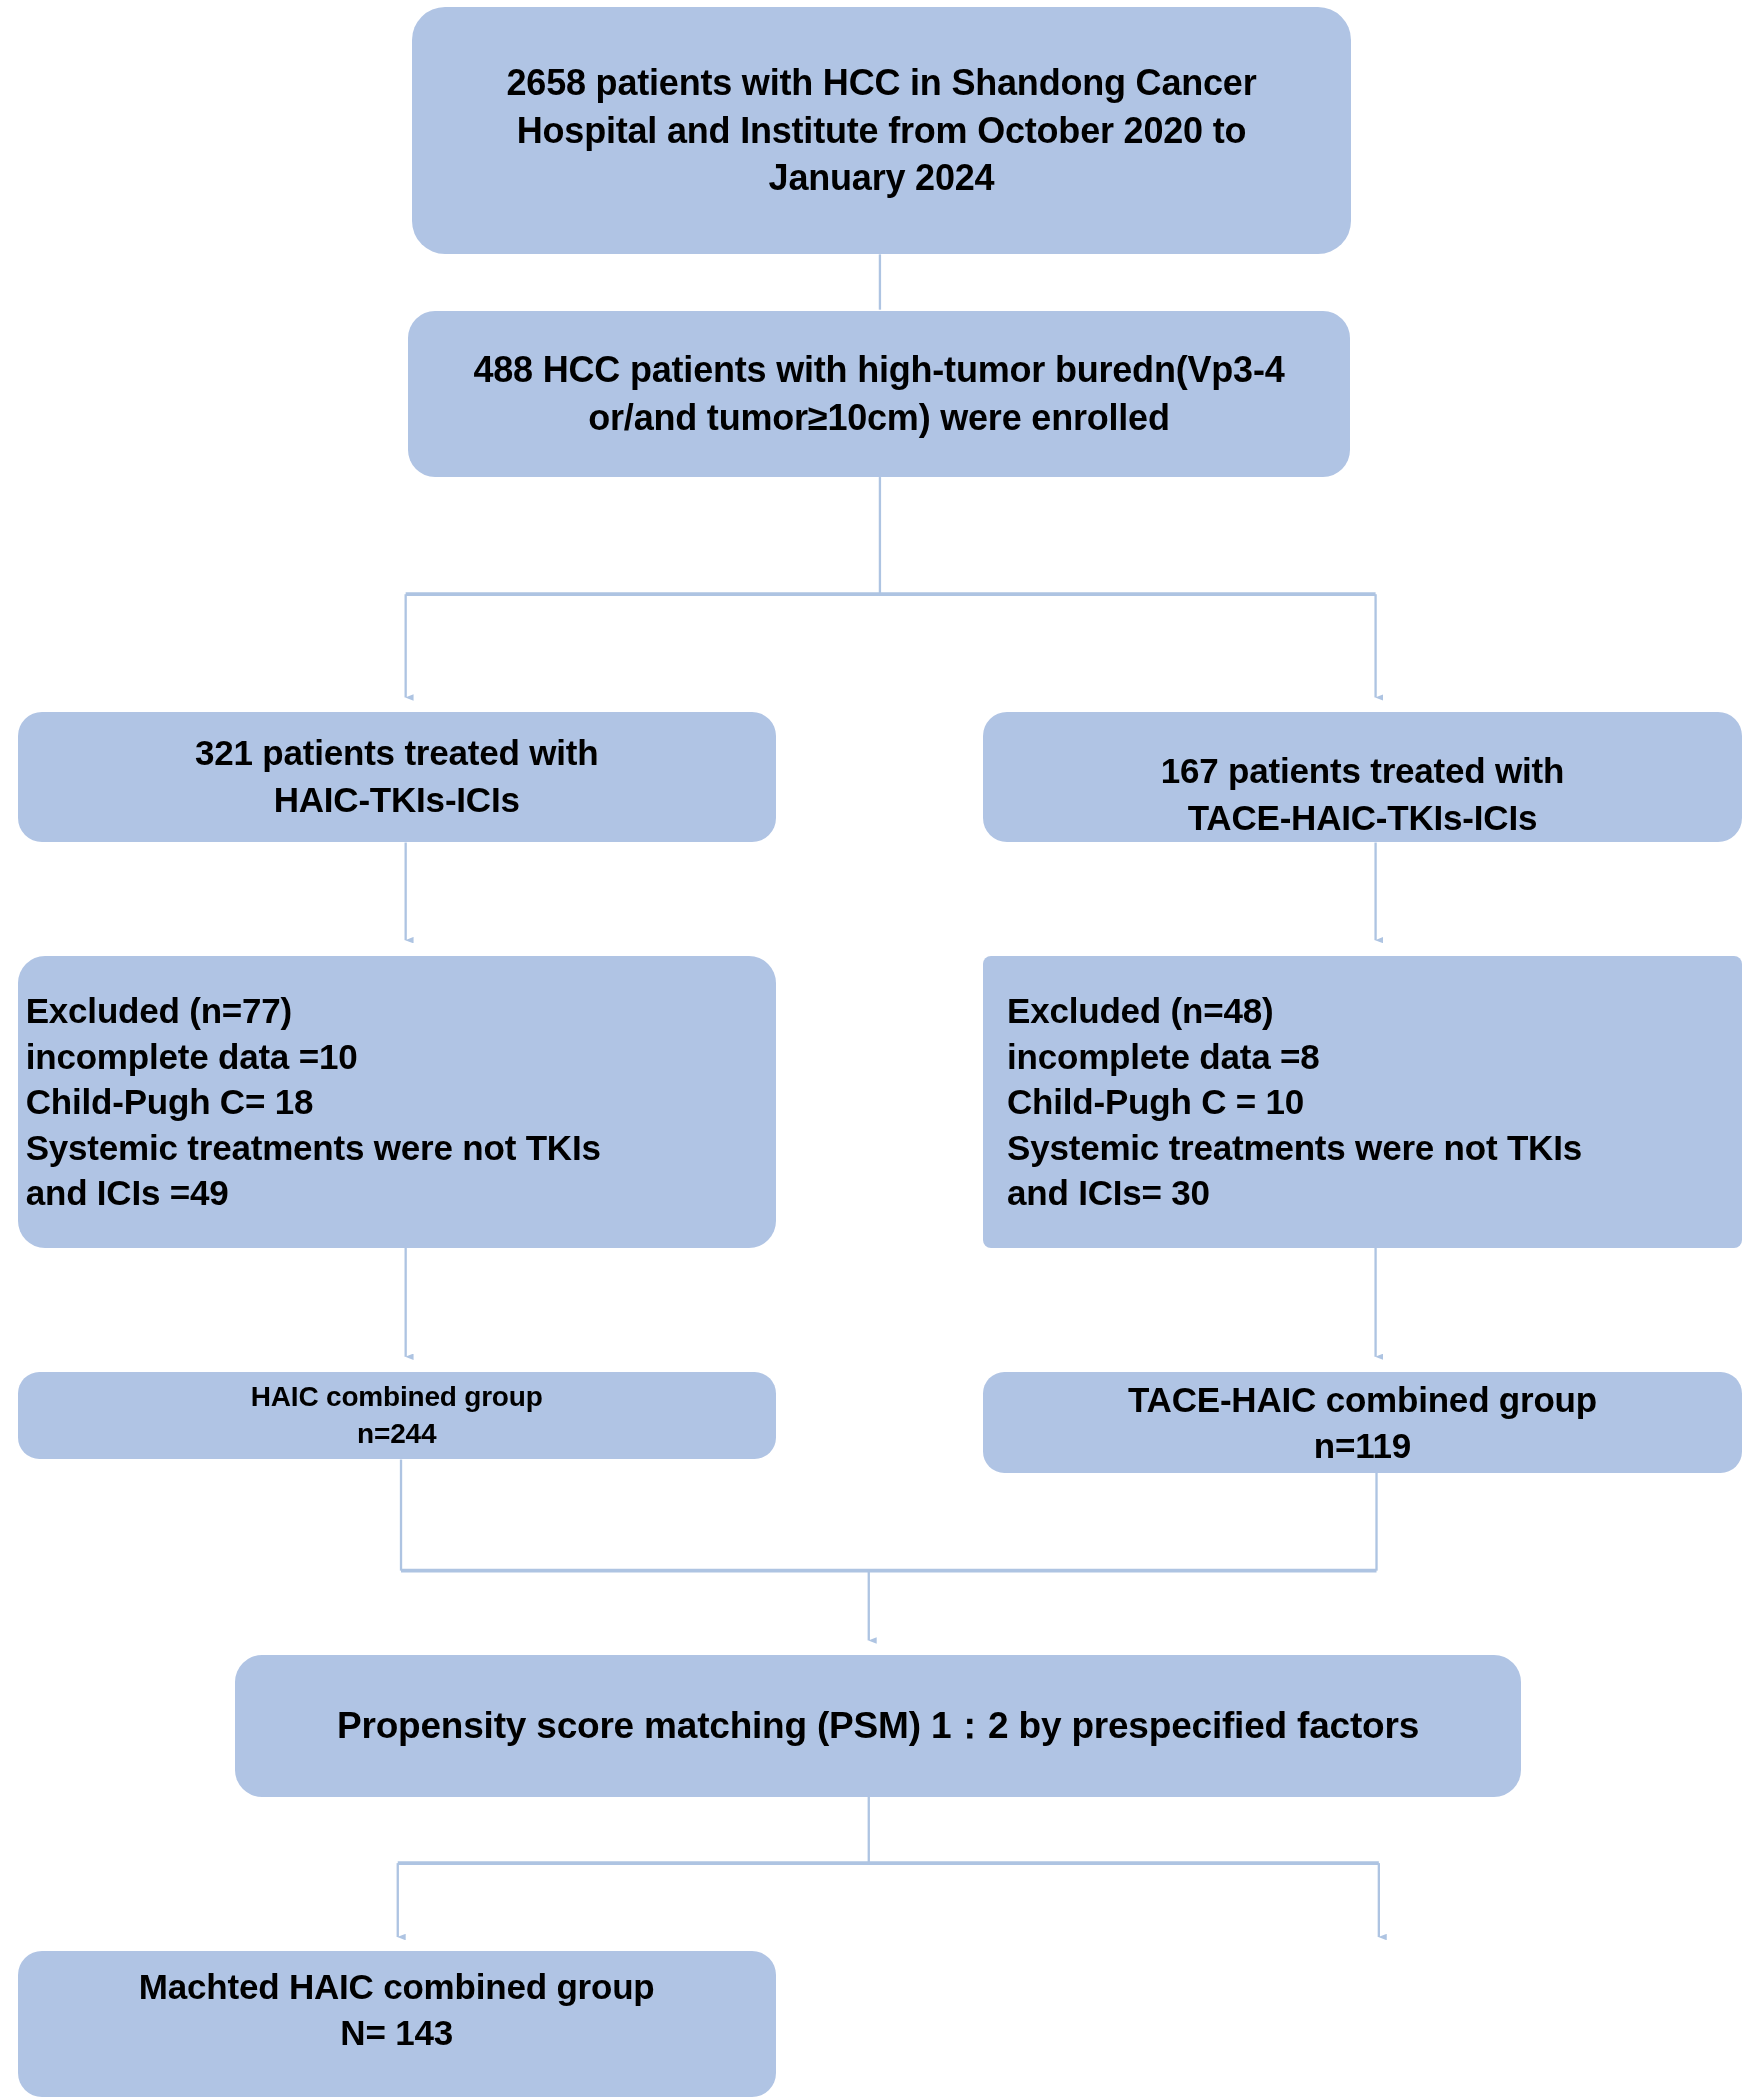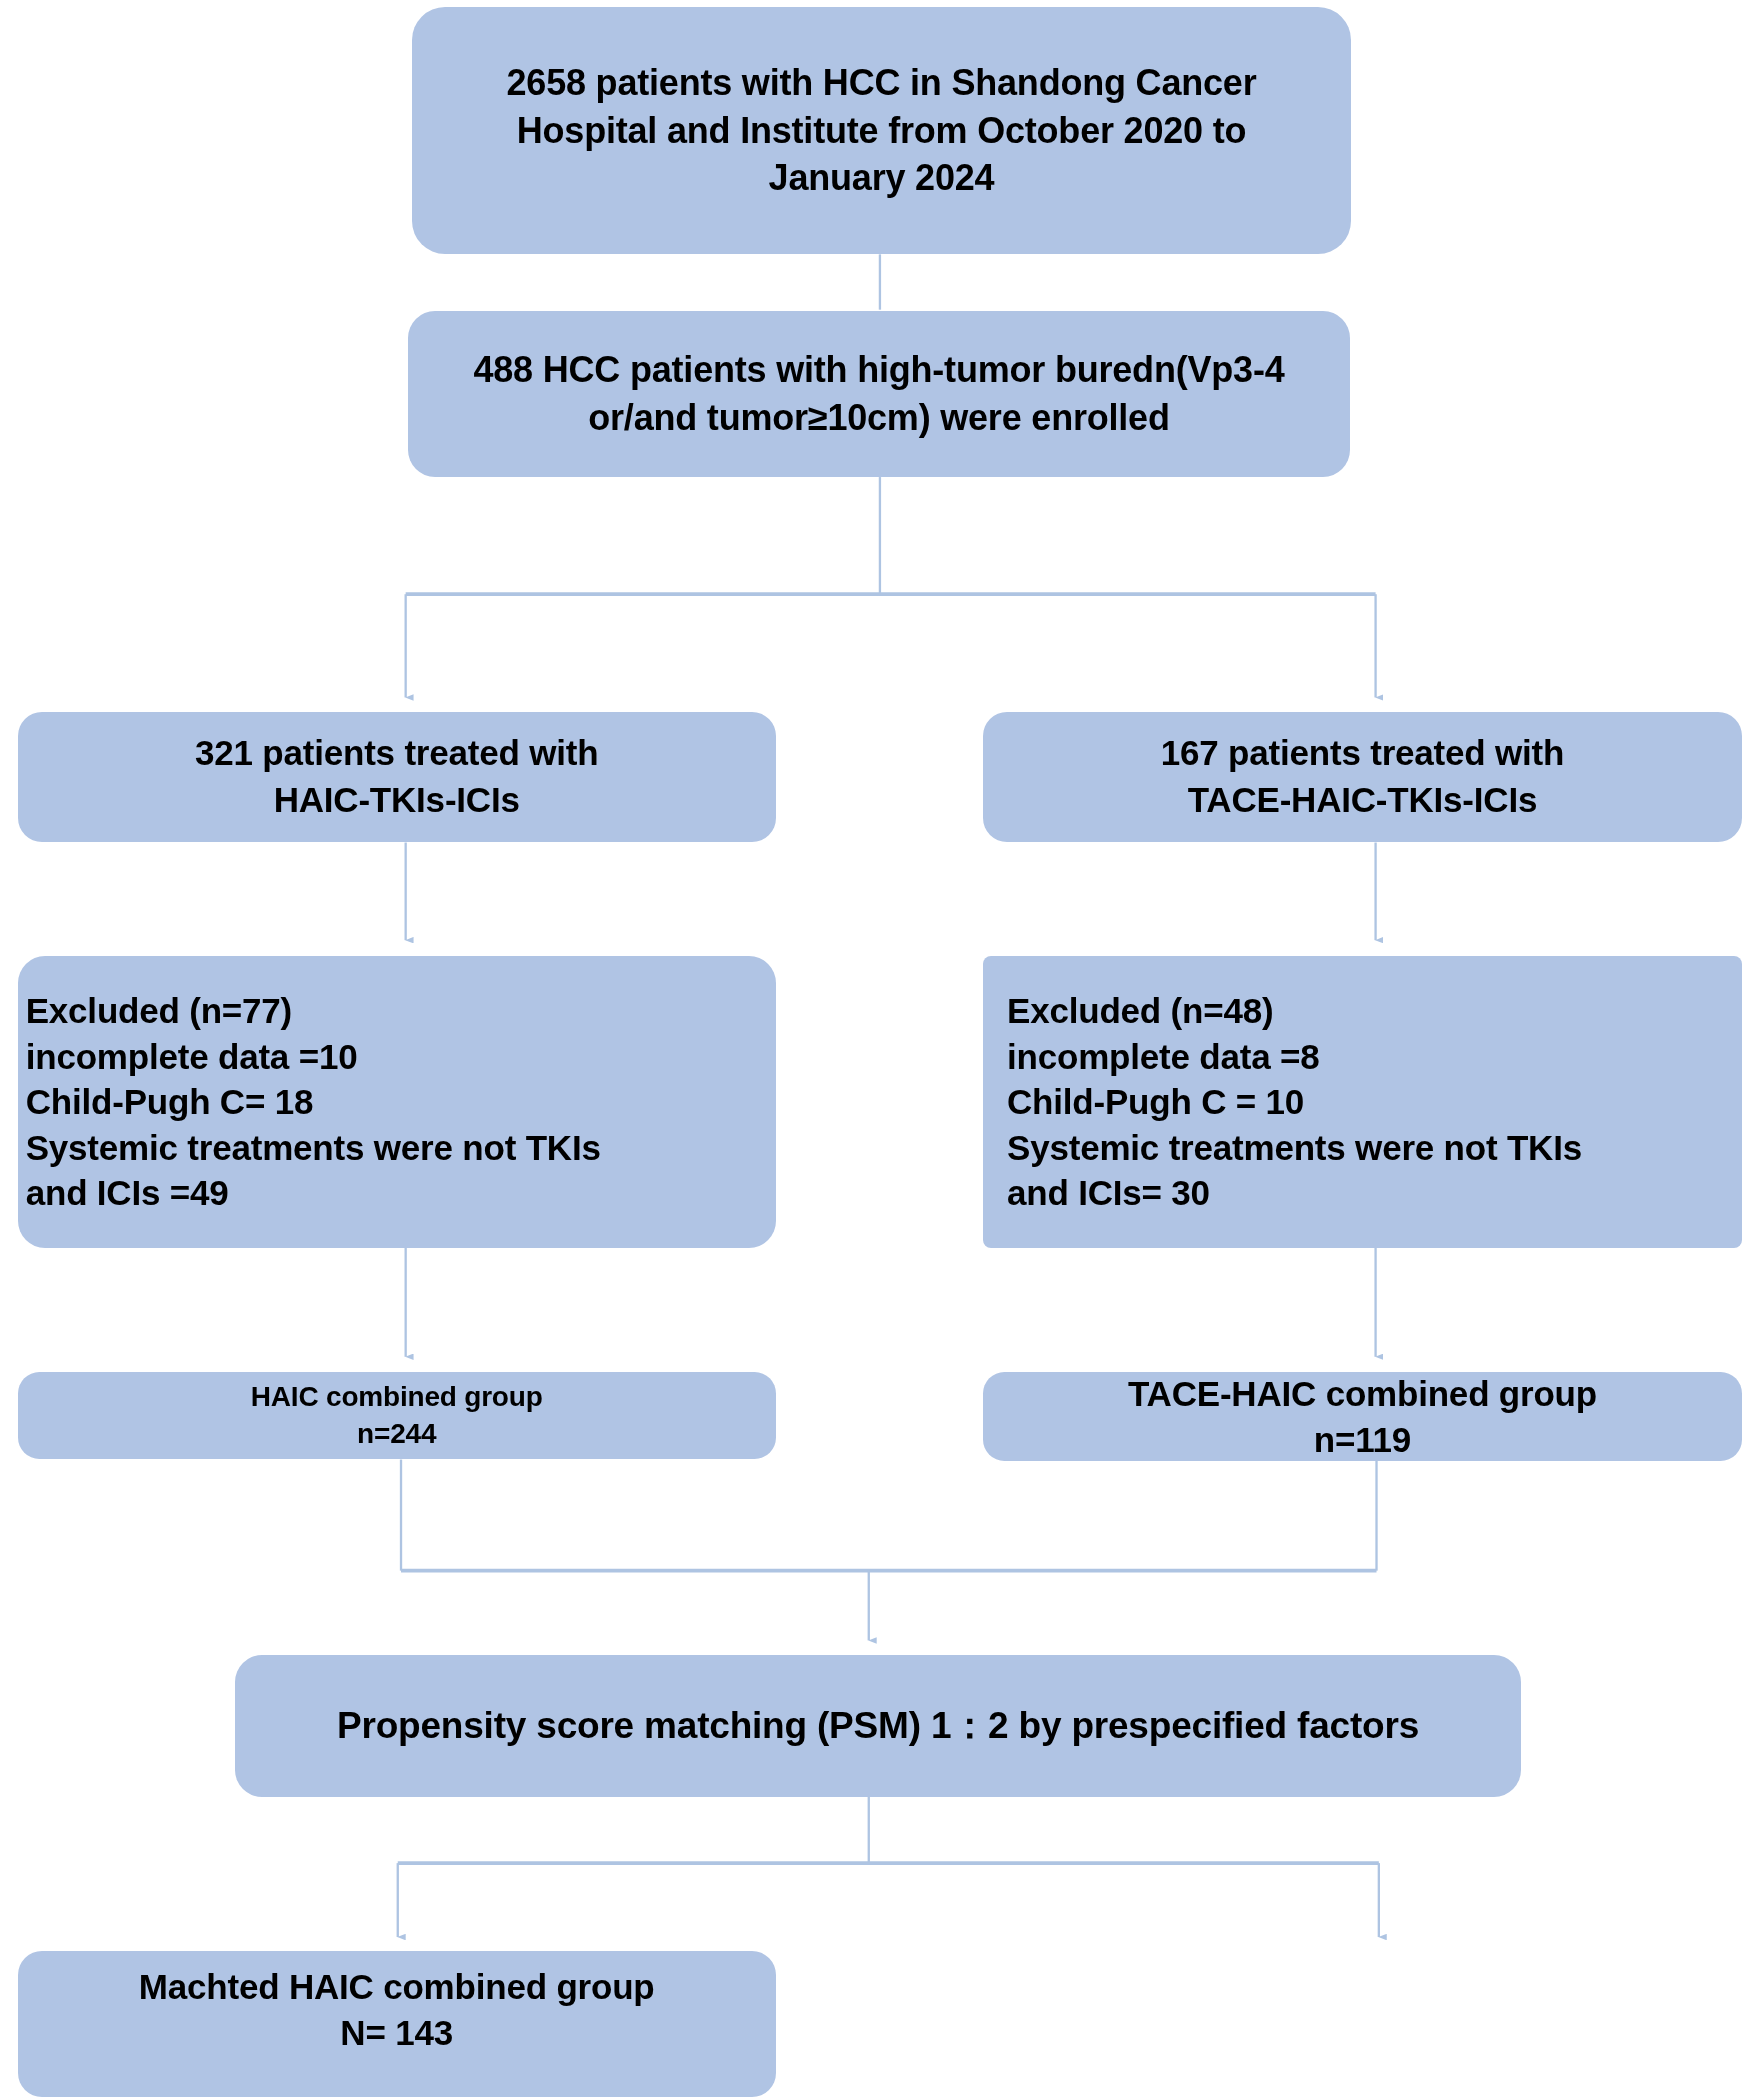--- a/index.html
+++ b/index.html
@@ -54,41 +54,42 @@
     left: 17.7px; top: 712px; width: 758px; height: 130px;
     border-radius: 24px;
     font-size: 35px; line-height: 1.34;
     padding: 0 23px;
   }
   #node-arm-tace-haic {
     left: 983px; top: 712px; width: 759px; height: 130px;
     border-radius: 24px;
     font-size: 35px; line-height: 1.34;
     padding: 0 23px;
+    align-items: flex-end;
   }
   #node-excluded-haic {
     left: 17.7px; top: 956px; width: 758px; height: 292px;
     border-radius: 27px;
     font-size: 35px; line-height: 1.30;
     padding: 0 0 0 8px;
   }
   #node-excluded-tace-haic {
     left: 983px; top: 956px; width: 759px; height: 292px;
     border-radius: 8px;
     font-size: 35px; line-height: 1.30;
     padding: 0 4px 0 24px;
   }
   #node-group-haic {
     left: 17.7px; top: 1372px; width: 758px; height: 87px;
     border-radius: 21.4px;
     font-size: 28px; line-height: 1.30;
     padding: 0 23px;
   }
   #node-group-tace-haic {
-    left: 983px; top: 1372px; width: 759px; height: 89px;
+    left: 983px; top: 1372px; width: 759px; height: 101px;
     border-radius: 21.4px;
     font-size: 35px; line-height: 1.30;
     padding: 0 23px;
   }
   #node-psm {
     left: 235px; top: 1655px; width: 1286px; height: 142px;
     border-radius: 27px;
     font-size: 37px; line-height: 1.25;
     padding: 0 28px;
   }

